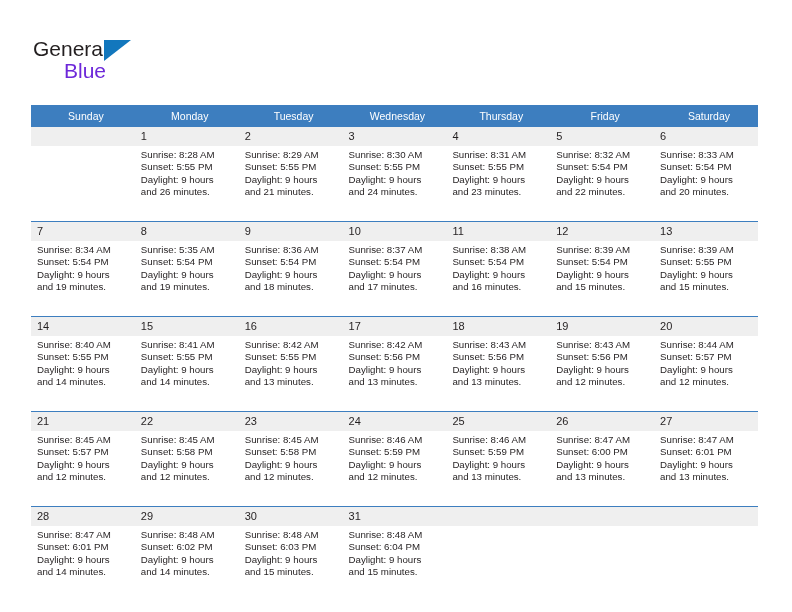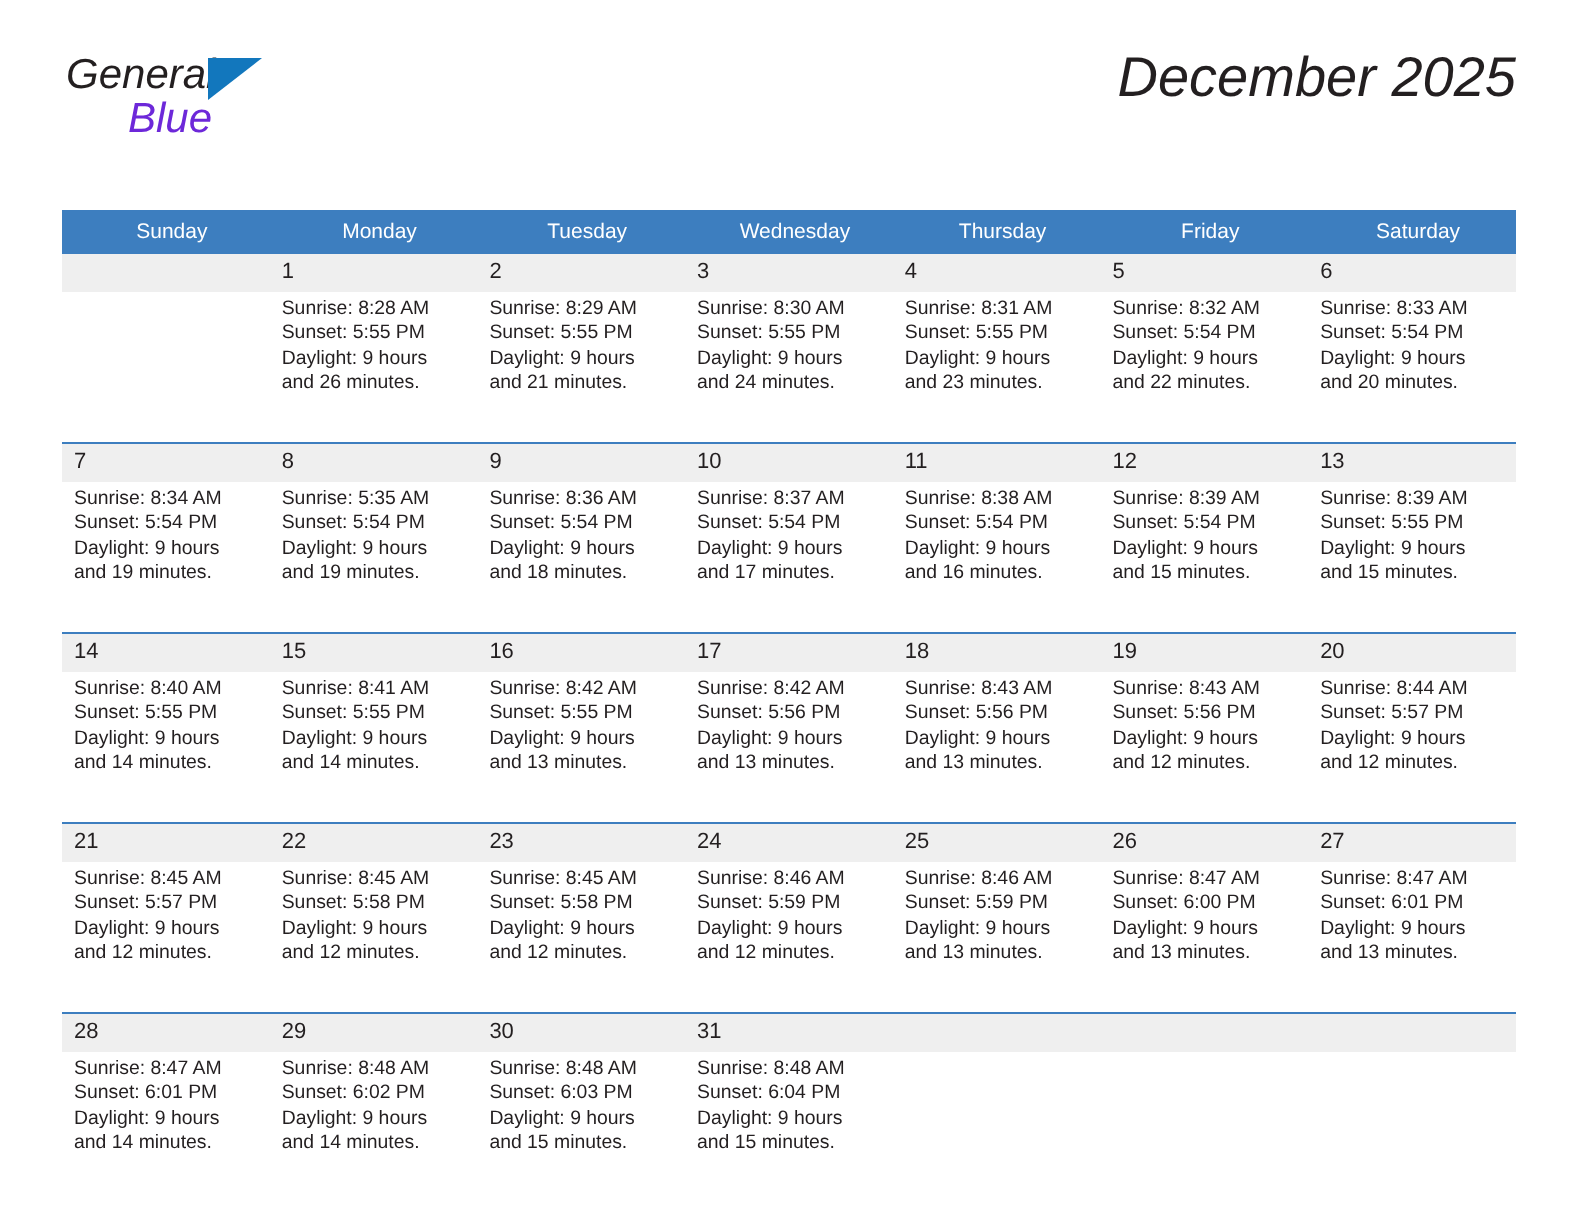--- a/index.html
+++ b/index.html
@@ -18,24 +18,23 @@
     position: relative;
     width: 792px;
     height: 612px;
     box-sizing: border-box;
   }
 
   
   .header {
     position: absolute;
     left: 31px;
-    top: 22px;
+    top: 33px;
     right: 34px;
     height: 72px;
-    font-style: italic;
   }
   .brand {
     position: absolute;
     left: 0;
     top: 4px;
     width: 200px;
     height: 56px;
   }
   .brand-general {
     position: absolute;
@@ -143,21 +142,20 @@
 
   <div class="header">
 
     <div class="brand">
       <span class="brand-general">General</span>
       <span class="brand-tri"></span>
       <span class="brand-blue">Blue</span>
     </div>
 
     <div class="title-block">
-      <div class="cal-title">December 2025</div>
     </div>
 
   </div>
 
   <table class="calendar">
     <thead>
       <tr>
         <th>Sunday</th>
         <th>Monday</th>
         <th>Tuesday</th>

